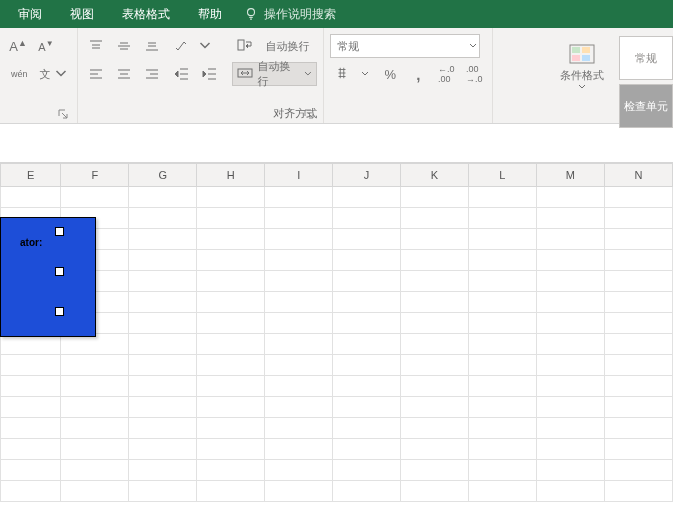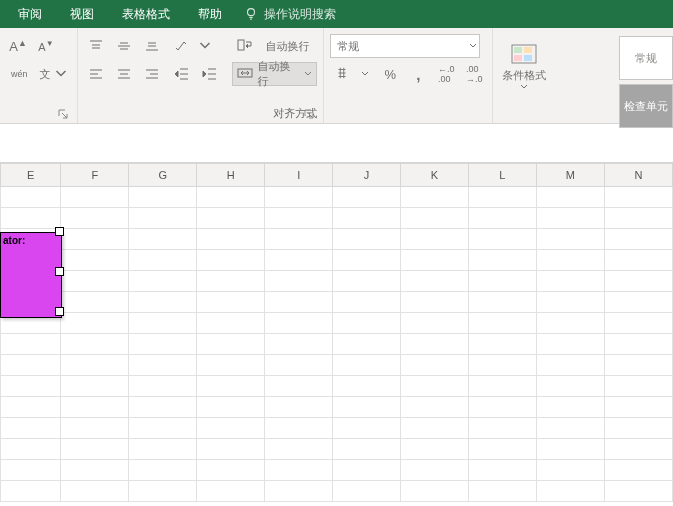--- a/index.html
+++ b/index.html
@@ -21,21 +21,21 @@
 .dd-combo{height:22px;border:1px solid #c8c6c4;background:#fff;display:flex;align-items:center;padding:0 2px 0 6px;font-size:11px;color:#6f6f6f;cursor:pointer;gap:6px}
 .big-btn{display:flex;flex-direction:column;align-items:center;justify-content:center;width:48px;height:62px;cursor:pointer;color:#6f6f6f;font-size:11px;border:1px solid transparent;text-align:center;line-height:1.2}
 .big-btn .ic{width:32px;height:28px;display:flex;align-items:center;justify-content:center}
 .style-box{width:52px;height:42px;background:#e1dfdd;border:1px solid #c8c6c4;display:flex;align-items:center;justify-content:center;font-size:11px;color:#8a8886;cursor:pointer;margin-top:2px}
 .chevron{width:8px;height:8px}
 .spacer-bar{height:38px;background:#fff;border-bottom:1px solid #d6d6d6}
 .grid-wrap{position:relative}
 table.sheet{border-collapse:collapse;table-layout:fixed}
 table.sheet th{background:#f3f2f1;border:1px solid #d6d6d6;font-weight:400;color:#555;height:20px;font-size:11px}
 table.sheet td{border:1px solid #e1e1e1;height:20px;padding:0}
-.comment-cell{position:absolute;left:0;top:69px;width:56px;height:80px;background:#d946ef;border:1px solid #000;box-shadow:2px 2px 3px rgba(0,0,0,0.2);font-size:10px;padding:2px;font-family:Tahoma,sans-serif;color:#000}
+.comment-cell{position:absolute;left:0;top:54px;width:56px;height:80px;background:#1d4ed8;border:1px solid #000;box-shadow:2px 2px 3px rgba(0,0,0,0.2);font-size:10px;padding:19px;font-family:Tahoma,sans-serif;color:#000}
 .handle{position:absolute;width:7px;height:7px;background:#fff;border:1px solid #000}
 .h-tr{left:55px;top:64px}
 .h-mr{left:55px;top:104px}
 .h-br{left:55px;top:144px}
 </style>
 </head>
 <body>
 
 <div class="menubar">
   <div class="menu-item">审阅</div>
@@ -229,21 +229,21 @@
             </div>
           <div class="btn">
               <span style="font-size:9px">.00<br>→.0</span>
             </div>
         </div>
       </div>
     </div>
   </div>
 
   <div class="group" style="width:112px;border-right:none">
-    <div class="controls" style="justify-content:flex-start">
+    <div class="controls" style="justify-content:flex-end">
       <div class="big-btn">
         <div class="ic">
             <svg width="28" height="24" viewBox="0 0 28 24" fill="none">
               <rect x="2" y="2" width="24" height="18" stroke="#8a8886"></rect>
               <rect x="4" y="4" width="8" height="6" fill="#c8e6c9"></rect>
               <rect x="14" y="4" width="8" height="6" fill="#ffe0b2"></rect>
               <rect x="4" y="12" width="8" height="6" fill="#ffcdd2"></rect>
               <rect x="14" y="12" width="8" height="6" fill="#bbdefb"></rect>
             </svg>
           </div>

